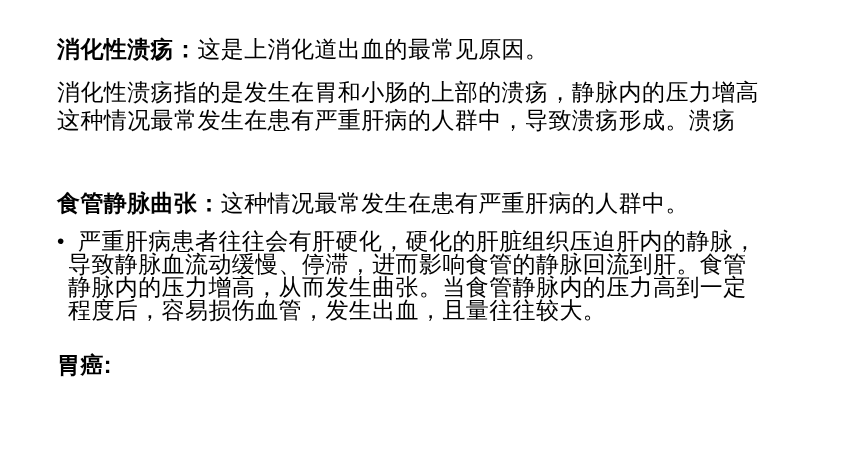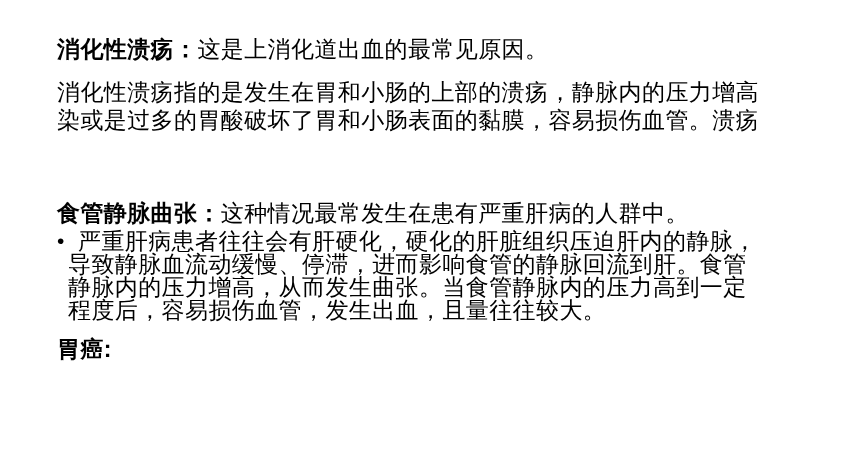--- a/index.html
+++ b/index.html
@@ -54,36 +54,36 @@
     line-height: 23px;
     padding-left: 11px;
     white-space: nowrap;
   }
   .b-line.first {
     padding-left: 21px;
   }
   
   #h1   { top: 36px; }
   #p1   { top: 79px; }
-  #h2   { top: 200px; }
+  #h2   { top: 190px; }
   #b1   { top: 230px; }
-  #h3   { top: 336px; }
+  #h3   { top: 352px; }
 </style>
 </head>
 <body>
 
 <div class="page">
 
   <div id="h1" class="block heading">
     <span class="hb">消化性溃疡：</span><span class="hr">这是上消化道出血的最常见原因。</span>
   </div>
 
   <div id="p1" class="block para">
     <div class="p-line">消化性溃疡指的是发生在胃和小肠的上部的溃疡，静脉内的压力增高</div>
-    <div class="p-line">染或是过多的胃酸破坏了胃和小肠表面的黏膜，容易损伤血管。溃疡</div>
+    <div class="p-line">这种情况最常发生在患有严重肝病的人群中，导致溃疡形成。溃疡</div>
   </div>
 
   <div id="h2" class="block heading">
     <span class="hb">食管静脉曲张：</span><span class="hr">这种情况最常发生在患有严重肝病的人群中。</span>
   </div>
 
   <div id="b1" class="block bullet-item">
     <span class="bullet-marker">•</span>
     <div class="b-line first">严重肝病患者往往会有肝硬化，硬化的肝脏组织压迫肝内的静脉，</div>
     <div class="b-line">导致静脉血流动缓慢、停滞，进而影响食管的静脉回流到肝。食管</div>

